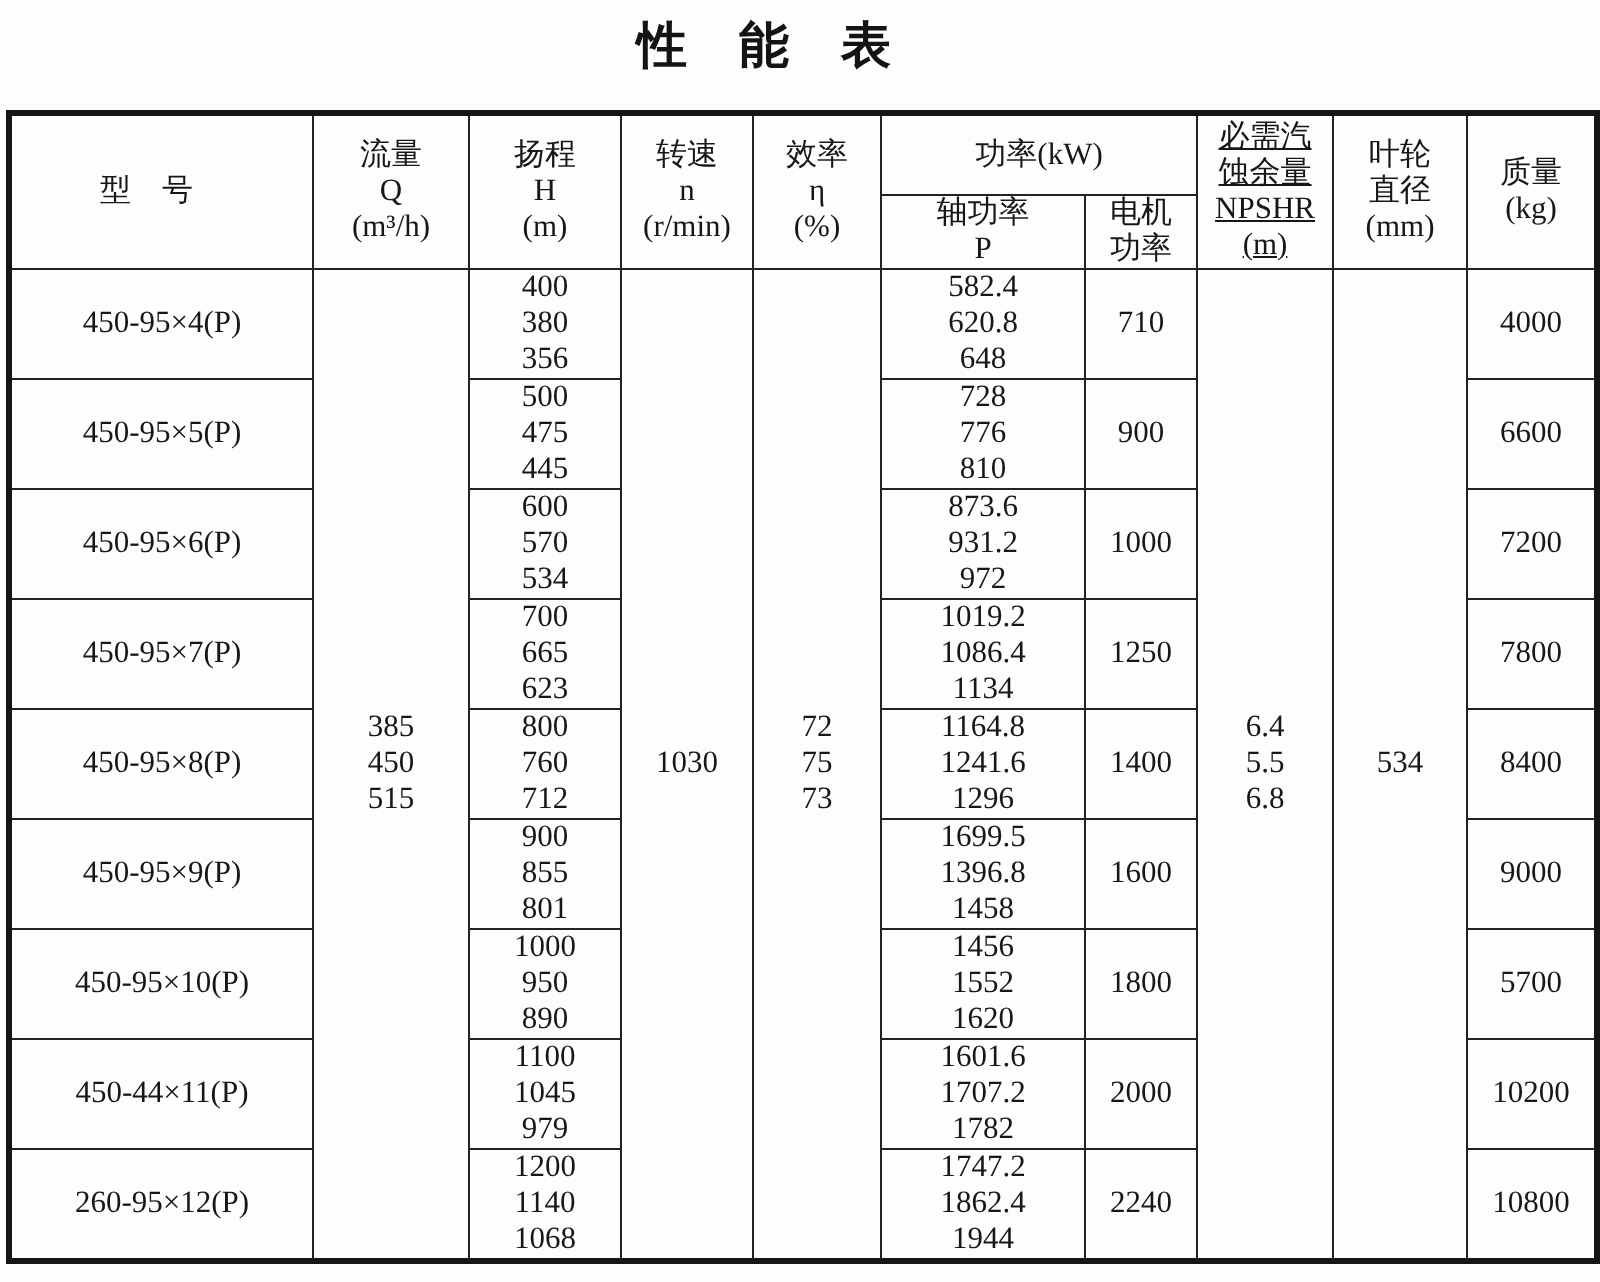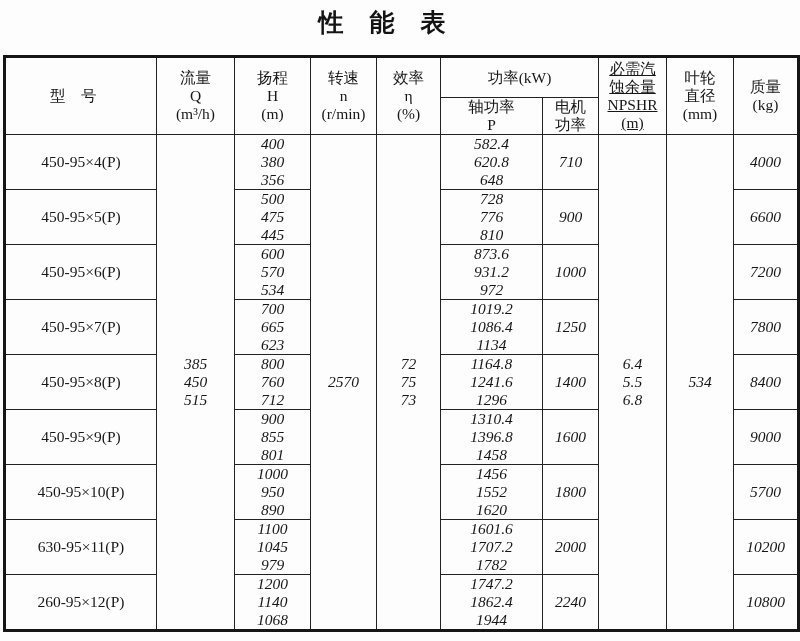--- a/index.html
+++ b/index.html
@@ -47,21 +47,21 @@
     line-height: 18px;
     overflow: hidden;
   }
   tr.hrow1 { height: 41px; }
   tr.hrow2 { height: 36px; }
   tr.drow  { height: 54px; }
   .multi { white-space: pre-line; }
   .model-header { letter-spacing: 1em; }
   .hdr { font-size: 15px; }
   .npshr-hdr { font-size: 14.5px; line-height: 17px; text-decoration: underline; }
-  .num { font-size: 16px; font-style: italic; }
+  .num { font-size: 16px; }
 </style>
 </head>
 <body>
 
 <div class="page">
 
   <div class="title">性能表</div>
 
   <table class="perf">
     <colgroup>
@@ -111,21 +111,21 @@
     </tr>
 
     <tr class="drow">
       <td>450-95×4(P)</td>
       <td rowspan="9" class="num multi">385
 450
 515</td>
       <td class="num multi">400
 380
 356</td>
-      <td rowspan="9" class="num">2570</td>
+      <td rowspan="9" class="num">1030</td>
       <td rowspan="9" class="num multi">72
 75
 73</td>
       <td class="num multi">582.4
 620.8
 648</td>
       <td class="num">710</td>
       <td rowspan="9" class="num multi">6.4
 5.5
 6.8</td>
@@ -174,39 +174,39 @@
 1241.6
 1296</td>
       <td class="num">1400</td>
       <td class="num">8400</td>
     </tr>
     <tr class="drow">
       <td>450-95×9(P)</td>
       <td class="num multi">900
 855
 801</td>
-      <td class="num multi">1310.4
+      <td class="num multi">1699.5
 1396.8
 1458</td>
       <td class="num">1600</td>
       <td class="num">9000</td>
     </tr>
     <tr class="drow">
       <td>450-95×10(P)</td>
       <td class="num multi">1000
 950
 890</td>
       <td class="num multi">1456
 1552
 1620</td>
       <td class="num">1800</td>
       <td class="num">5700</td>
     </tr>
     <tr class="drow">
-      <td>630-95×11(P)</td>
+      <td>450-44×11(P)</td>
       <td class="num multi">1100
 1045
 979</td>
       <td class="num multi">1601.6
 1707.2
 1782</td>
       <td class="num">2000</td>
       <td class="num">10200</td>
     </tr>
     <tr class="drow">

